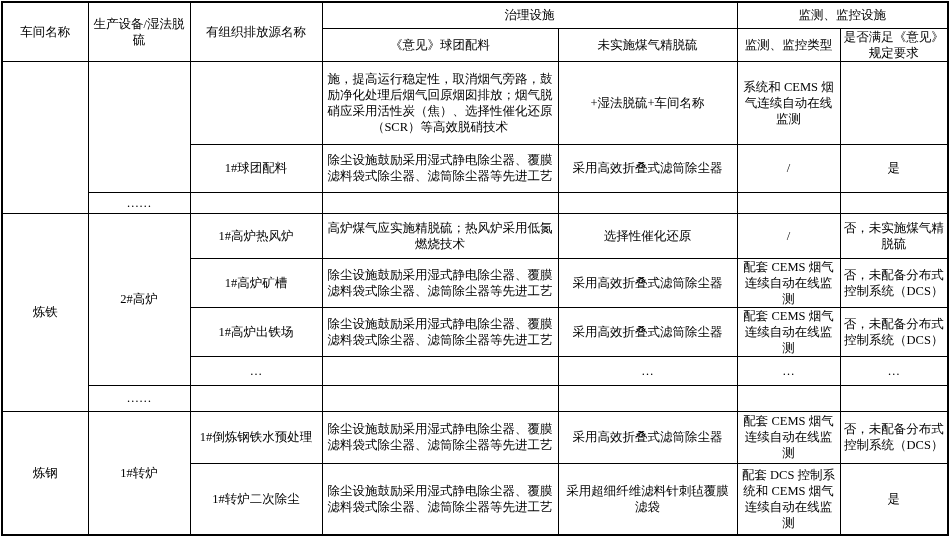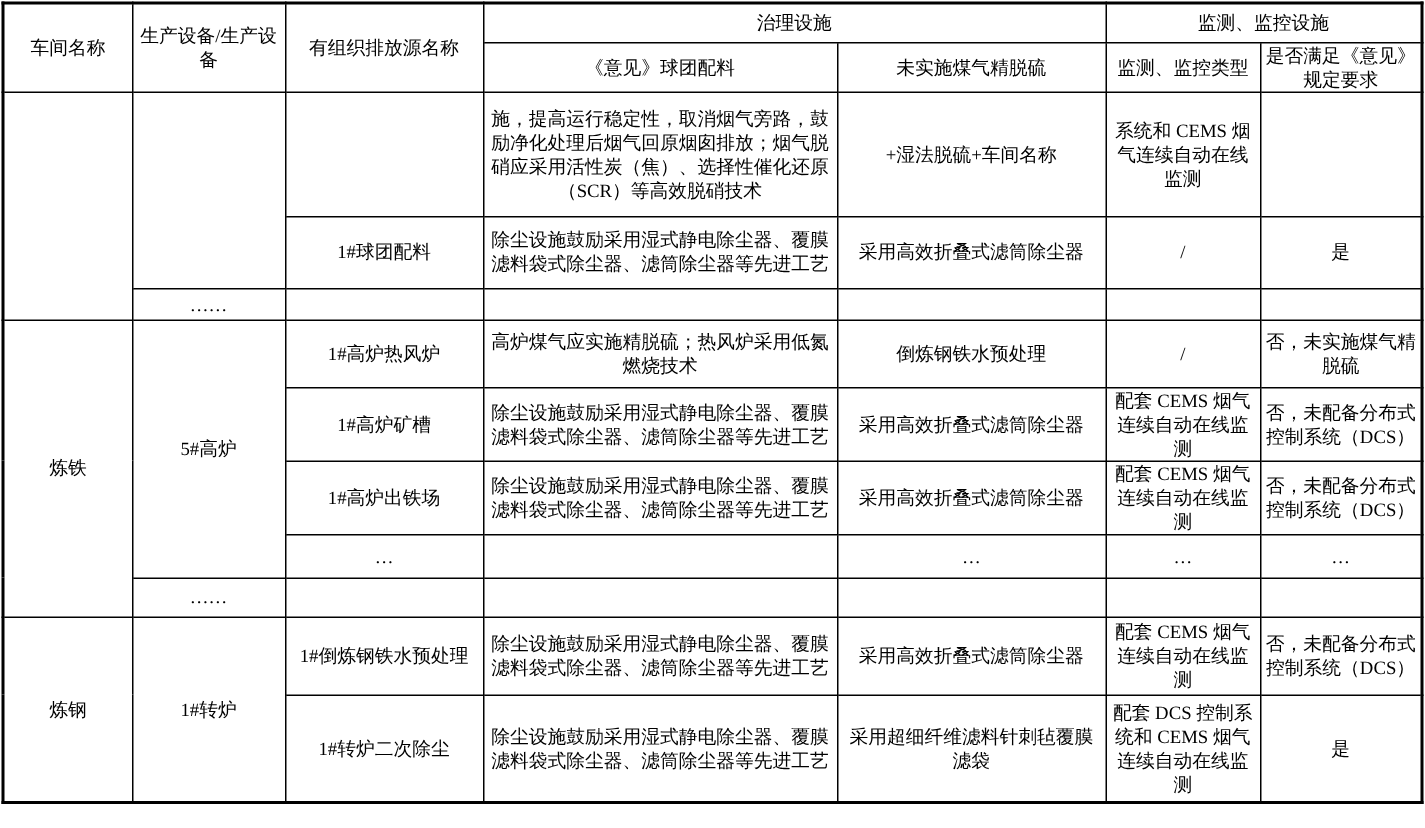--- a/index.html
+++ b/index.html
@@ -56,21 +56,21 @@
     <col style="width:132px">
     <col style="width:236px">
     <col style="width:179px">
     <col style="width:103px">
     <col style="width:108px">
   </colgroup>
 
   <tbody>
       <tr class="h1">
     <th rowspan="2">车间名称</th>
-    <th rowspan="2">生产设备/生产设备</th>
+    <th rowspan="2">生产设备/湿法脱硫</th>
     <th rowspan="2">有组织排放源名称</th>
     <th colspan="2">治理设施</th>
     <th colspan="2">监测、监控设施</th>
   </tr>
   <tr class="h2">
     <th>《意见》球团配料</th>
     <th>未实施煤气精脱硫</th>
     <th>监测、监控类型</th>
     <th>是否满足《意见》规定要求</th>
   </tr>
@@ -95,24 +95,24 @@
     <td>……</td>
     <td></td>
     <td></td>
     <td></td>
     <td></td>
     <td></td>
   </tr>
 
   <tr class="r-b1">
     <td rowspan="5">炼铁</td>
-    <td rowspan="4">5#高炉</td>
+    <td rowspan="4">2#高炉</td>
     <td>1#高炉热风炉</td>
     <td>高炉煤气应实施精脱硫；热风炉采用低氮燃烧技术</td>
-    <td>倒炼钢铁水预处理</td>
+    <td>选择性催化还原</td>
     <td>/</td>
     <td>否，未实施煤气精脱硫</td>
   </tr>
   <tr class="r-b2">
     <td>1#高炉矿槽</td>
     <td>除尘设施鼓励采用湿式静电除尘器、覆膜滤料袋式除尘器、滤筒除尘器等先进工艺</td>
     <td>采用高效折叠式滤筒除尘器</td>
     <td>配套 CEMS 烟气连续自动在线监测</td>
     <td>否，未配备分布式控制系统（DCS）</td>
   </tr>

